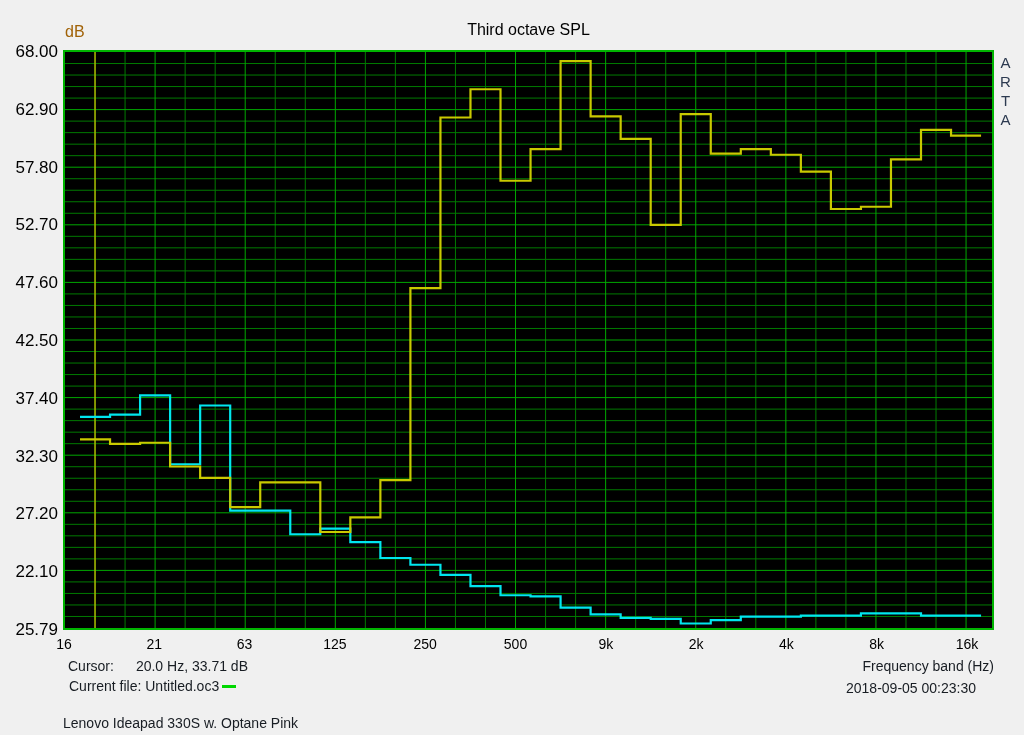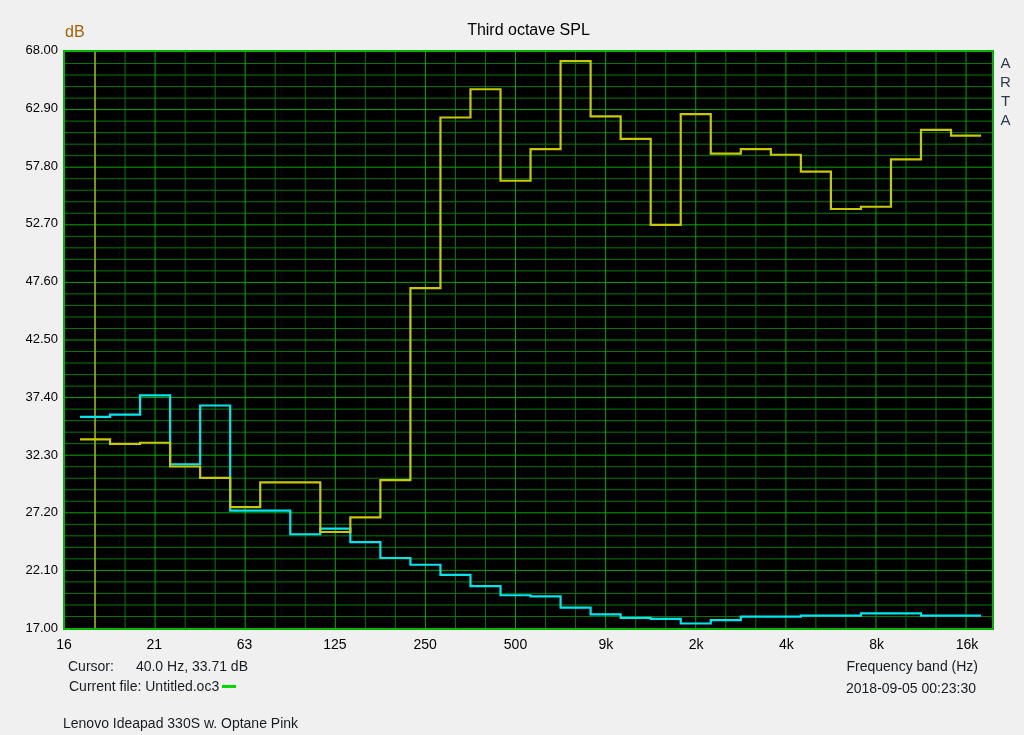--- a/index.html
+++ b/index.html
@@ -4,27 +4,27 @@
 <style>
   html,body{margin:0;padding:0;}
   body{background:#f0f0f0;font-family:"Liberation Sans",sans-serif;}
   .screen{position:relative;width:1024px;height:735px;background:#f0f0f0;overflow:hidden;}
   .chart-title{position:absolute;left:64px;top:21px;width:929px;text-align:center;font-size:16px;color:#000;}
   .y-unit{position:absolute;left:65px;top:23px;font-size:16px;color:#a16207;}
   .brand{position:absolute;left:997px;top:53px;width:17px;text-align:center;font-size:15px;line-height:19px;color:#2c3a50;}
   .plot{position:absolute;left:63px;top:50px;width:931px;height:580px;box-sizing:border-box;background:#000;}
   .plot svg{display:block;width:100%;height:100%;}
   #ylabels{position:absolute;left:0;top:0;width:58px;height:660px;}
-  .ylab{position:absolute;right:0;font-size:13px;color:#000;white-space:nowrap;}
+  .ylab{position:absolute;right:0;font-size:17px;color:#000;white-space:nowrap;}
   #xlabels{position:absolute;left:0;top:636px;width:964px;height:18px;}
   .xlab{position:absolute;top:0;transform:translateX(-50%);font-size:14px;color:#000;white-space:nowrap;}
   .foot{position:absolute;font-size:14px;color:#181d23;white-space:nowrap;}
   .row-cursor{left:68px;top:658px;}
   .cursor-val{margin-left:22px;}
-  .row-freq{right:46px;top:658px;}
+  .row-freq{right:30px;top:658px;}
   .row-ts{right:48px;top:680px;}
   .row-cfile{left:69px;top:678px;}
   .row-overlay{left:63px;top:697px;}
   .row-note{left:63px;top:715px;}
   .swatch{display:inline-block;width:14px;height:3px;vertical-align:3px;margin-left:3px;}
   .gap{margin-left:15px;}
 </style>
 </head>
 <body>
 
@@ -130,38 +130,38 @@
       <div class="ylab" style="top: 42px;">68.00</div>
       <div class="ylab" style="top: 99.8px;">62.90</div>
       <div class="ylab" style="top: 157.6px;">57.80</div>
       <div class="ylab" style="top: 215.4px;">52.70</div>
       <div class="ylab" style="top: 273.2px;">47.60</div>
       <div class="ylab" style="top: 331px;">42.50</div>
       <div class="ylab" style="top: 388.8px;">37.40</div>
       <div class="ylab" style="top: 446.6px;">32.30</div>
       <div class="ylab" style="top: 504.4px;">27.20</div>
       <div class="ylab" style="top: 562.2px;">22.10</div>
-      <div class="ylab" style="top: 620px;">17.00</div>
+      <div class="ylab" style="top: 620px;">25.79</div>
     </div>
   <div id="xlabels">
       <div class="xlab" style="left: 64px;">16</div>
       <div class="xlab" style="left: 154.3px;">21</div>
       <div class="xlab" style="left: 244.6px;">63</div>
       <div class="xlab" style="left: 334.9px;">125</div>
       <div class="xlab" style="left: 425.2px;">250</div>
       <div class="xlab" style="left: 515.5px;">500</div>
       <div class="xlab" style="left: 605.8px;">9k</div>
       <div class="xlab" style="left: 696.1px;">2k</div>
       <div class="xlab" style="left: 786.4px;">4k</div>
       <div class="xlab" style="left: 876.7px;">8k</div>
       <div class="xlab" style="left: 967px;">16k</div>
     </div>
 
   <div class="foot row-cursor">
-    <span>Cursor:</span><span class="cursor-val">40.0 Hz, 33.71 dB</span>
+    <span>Cursor:</span><span class="cursor-val">20.0 Hz, 33.71 dB</span>
   </div>
   <div class="foot row-freq">Frequency band (Hz)</div>
   <div class="foot row-ts">2018-09-05  00:23:30</div>
 
   <div class="foot row-cfile">
     <span>Current file:</span>
     <span>Untitled.oc3</span><span class="swatch" id="sw-current" style="background: rgb(0, 216, 0);"></span>
   </div>
 
 

